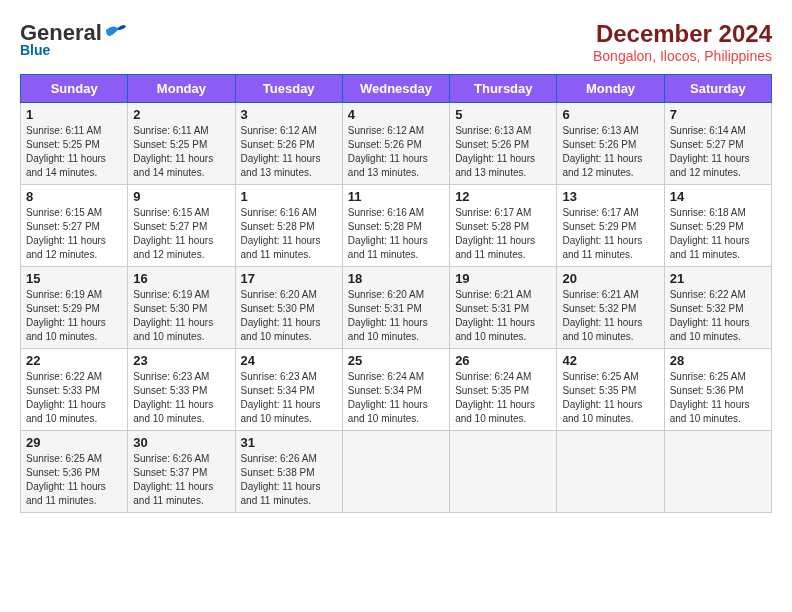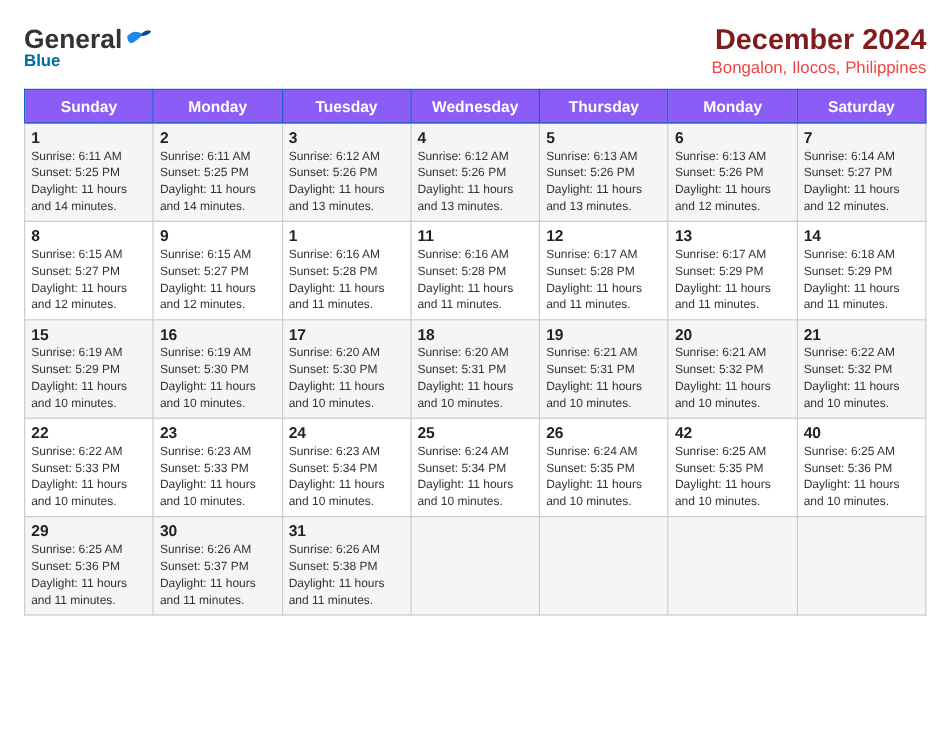--- a/index.html
+++ b/index.html
@@ -219,21 +219,21 @@
       </td>
         <td>
         <span class="day-num">26</span>
         <div class="day-info">Sunrise: 6:24 AM<br>Sunset: 5:35 PM<br>Daylight: 11 hours<br>and 10 minutes.</div>
       </td>
         <td>
         <span class="day-num">42</span>
         <div class="day-info">Sunrise: 6:25 AM<br>Sunset: 5:35 PM<br>Daylight: 11 hours<br>and 10 minutes.</div>
       </td>
         <td>
-        <span class="day-num">40</span>
+        <span class="day-num">28</span>
         <div class="day-info">Sunrise: 6:25 AM<br>Sunset: 5:36 PM<br>Daylight: 11 hours<br>and 10 minutes.</div>
       </td>
       </tr>
       <tr>
         <td>
         <span class="day-num">29</span>
         <div class="day-info">Sunrise: 6:25 AM<br>Sunset: 5:36 PM<br>Daylight: 11 hours<br>and 11 minutes.</div>
       </td>
         <td>
         <span class="day-num">30</span>

